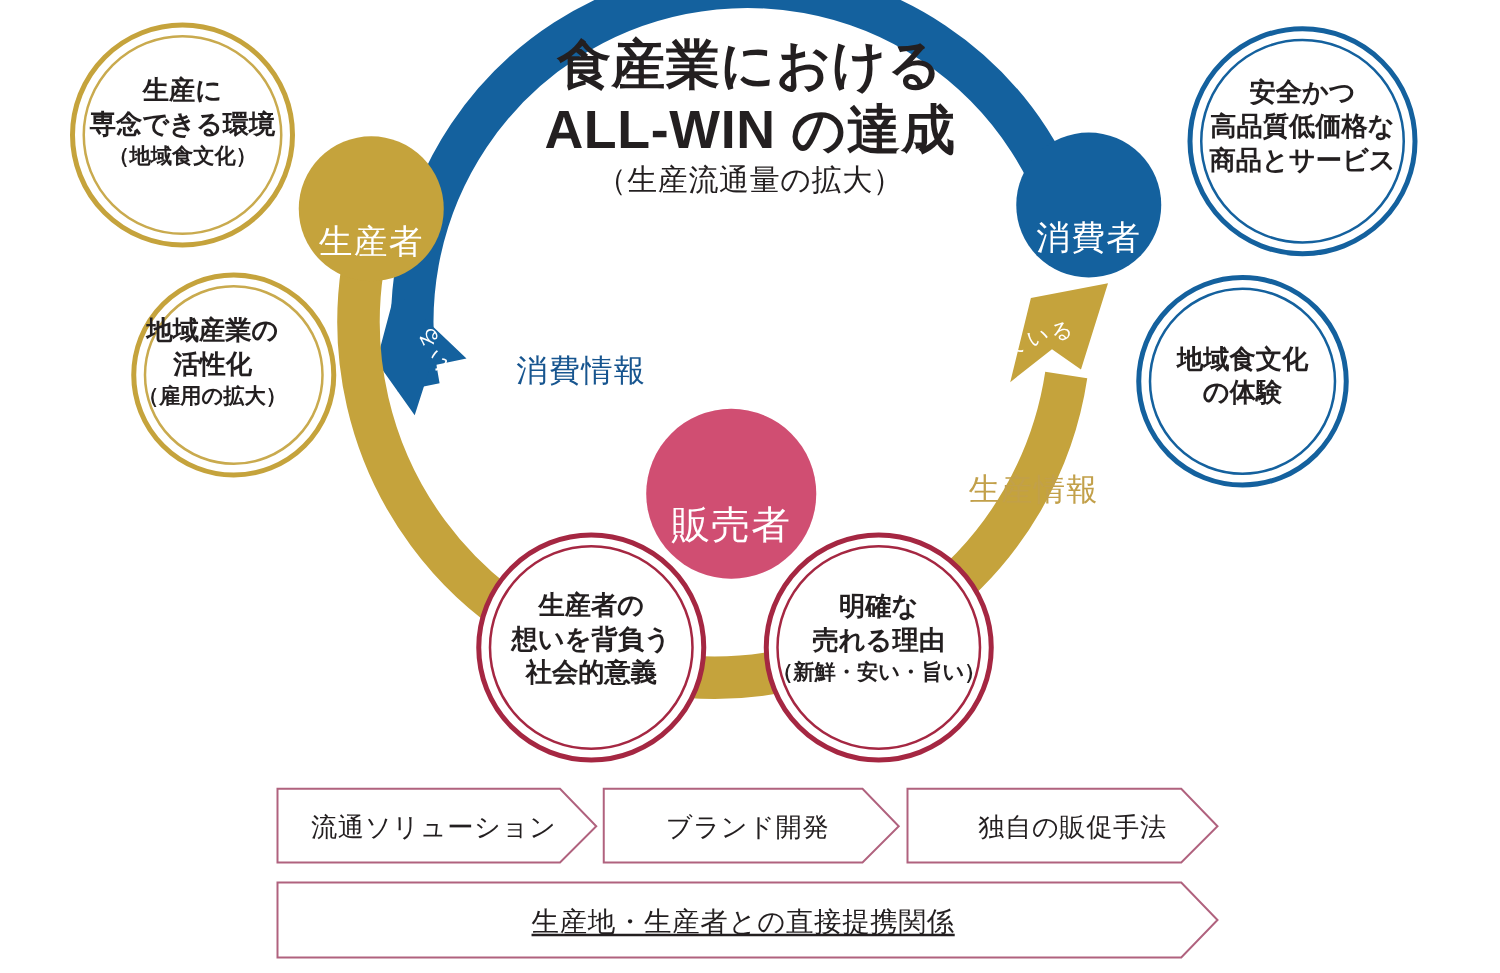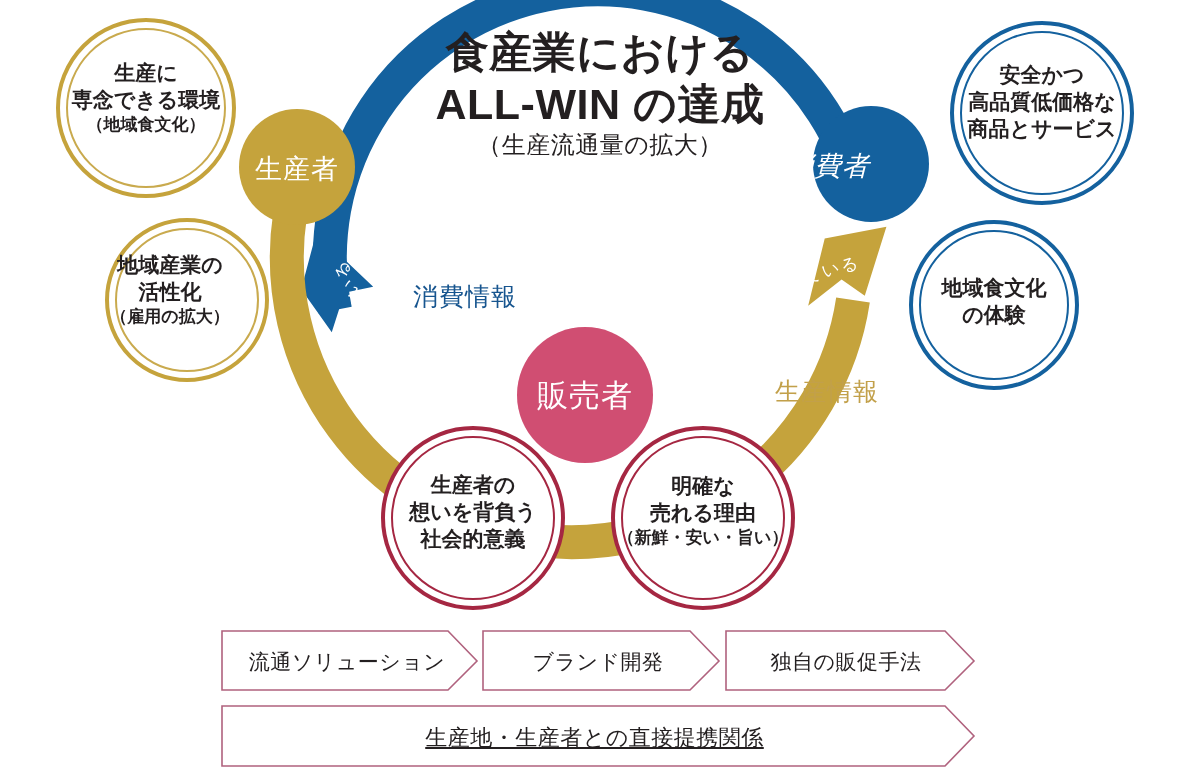--- a/index.html
+++ b/index.html
@@ -29,21 +29,21 @@
   
   .bubble-text{
     position:absolute;text-align:center;line-height:1.28;
     color:#231f20;pointer-events:none;font-weight:bold;
   }
   .bt-main{font-size:21px;}
   .bt-sub{font-size:17px;}
 
   .role-label{
     position:absolute;text-align:center;color:#ffffff;
-    font-size:27px;letter-spacing:1px;pointer-events:none;
+    font-size:27px;letter-spacing:1px;pointer-events:none;margin-top:24px;
   }
   .role-seller{font-size:31px;}
 
   .flow-label{position:absolute;font-size:25px;letter-spacing:1px;pointer-events:none;}
   .flow-consume{color:#17558f;}
   .flow-produce{color:#c2a04a;}
   .chev-label{
     position:absolute;text-align:center;font-size:21px;color:#231f20;
     pointer-events:none;letter-spacing:.5px;
   }
@@ -136,21 +136,21 @@
     </g>
   </svg>
 
   <div class="title-block">
     <div class="title-l1">食産業における</div>
     <div class="title-l2">ALL-WIN の達成</div>
     <div class="title-sub">（生産流通量の拡大）</div>
   </div>
 
   <div class="role-label" style="left:227px;top:151px;width:140px;">生産者</div>
-  <div class="role-label" style="left:758px;top:148px;width:140px;font-style:italic;">消費者</div>
+  <div class="role-label" style="left:801px;top:148px;width:140px;">消費者</div>
   <div class="role-label role-seller" style="left:515px;top:375px;width:140px;">販売者</div>
 
   <div class="flow-label flow-consume" style="left:413px;top:280px;">消費情報</div>
   <div class="flow-label flow-produce" style="left:775px;top:375px;">生産情報</div>
 
   <div class="bubble-text" style="left:46px;top:60px;width:200px;">
     <div class="bt-main">生産に</div>
     <div class="bt-main">専念できる環境</div>
     <div class="bt-sub">（地域食文化）</div>
   </div>
@@ -179,16 +179,16 @@
   </div>
 
   <div class="bubble-text" style="left:603px;top:473px;width:200px;">
     <div class="bt-main">明確な</div>
     <div class="bt-main">売れる理由</div>
     <div class="bt-sub">（新鮮・安い・旨い）</div>
   </div>
 
   <div class="chev-label" style="left:222px;top:648px;width:250px;">流通ソリューション</div>
   <div class="chev-label" style="left:483px;top:648px;width:230px;">ブランド開発</div>
-  <div class="chev-label" style="left:726px;top:648px;width:240px;">独自の販促手法</div>
+  <div class="chev-label" style="left:726px;top:648px;width:240px;padding-left:12px;">独自の販促手法</div>
   <div class="chev-label wide" style="left:222px;top:723px;width:745px;text-decoration:underline;">生産地・生産者との直接提携関係</div>
 
 </div>
 
 </body></html>

